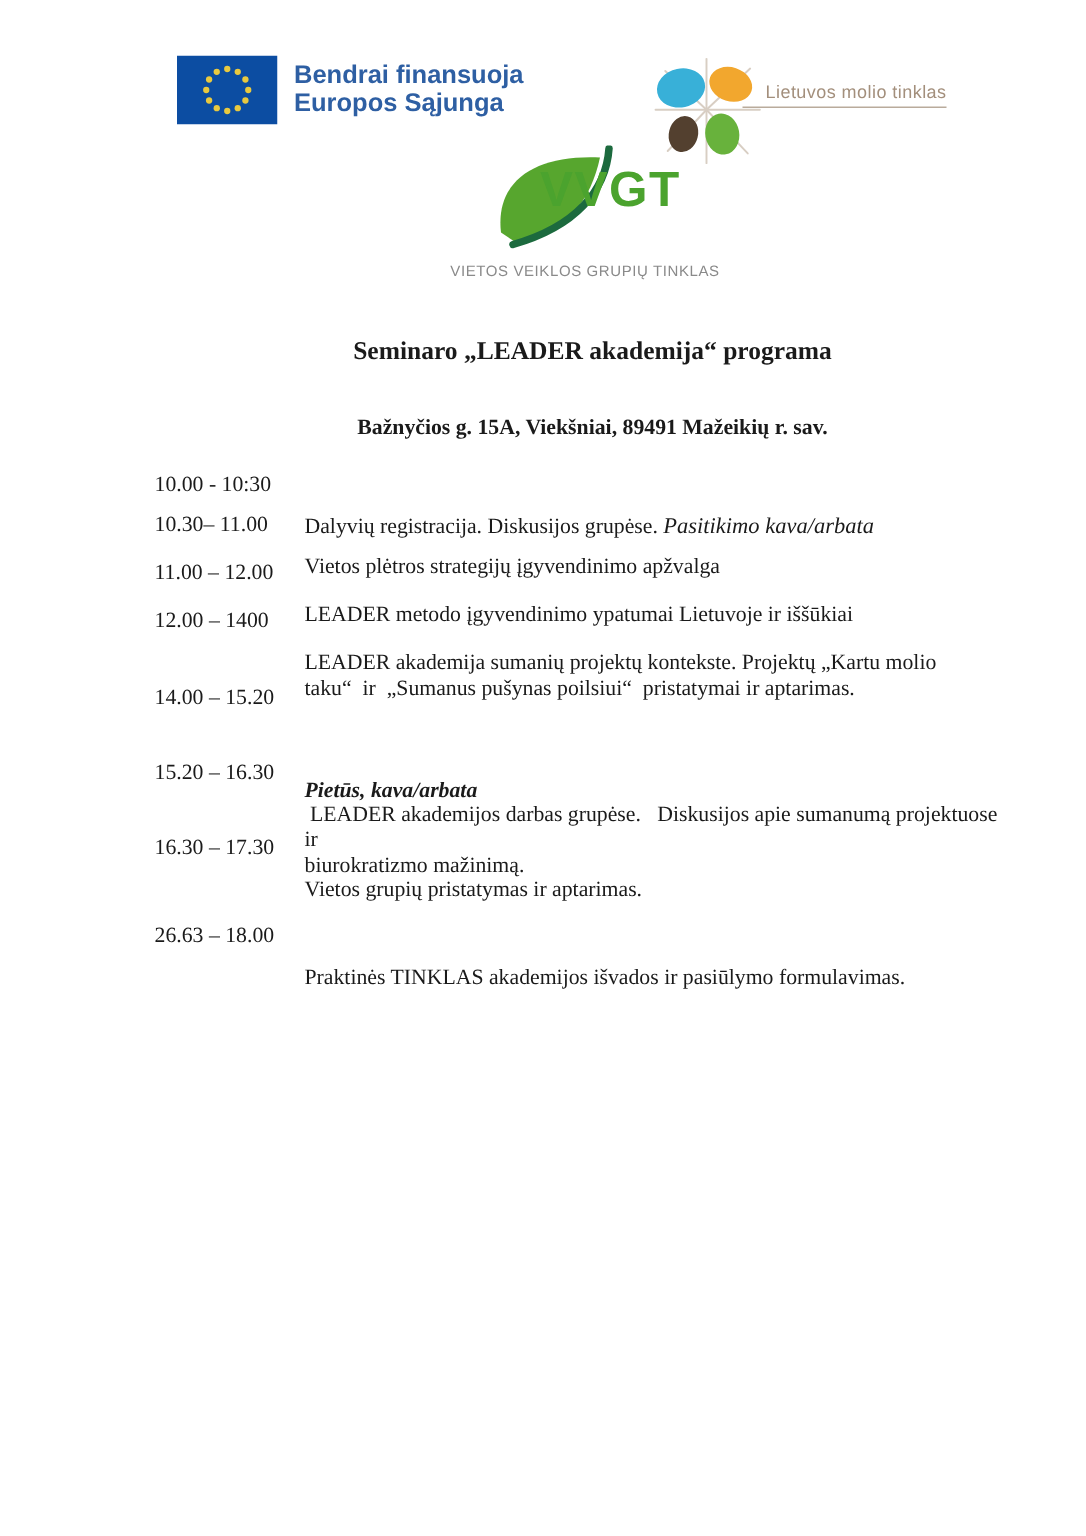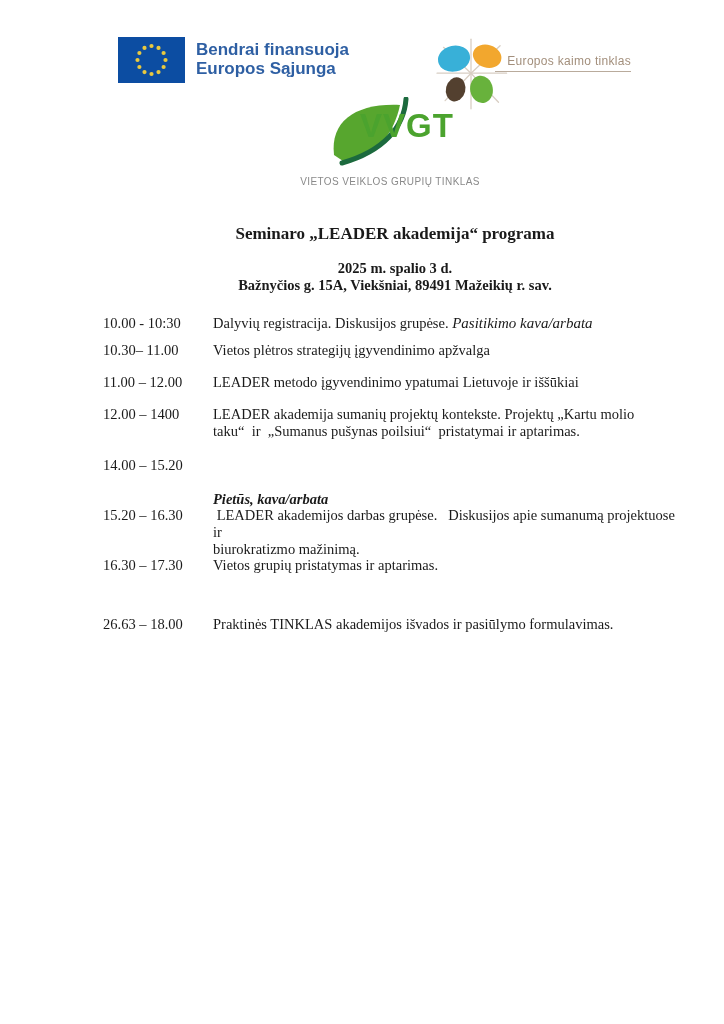--- a/index.html
+++ b/index.html
@@ -38,21 +38,21 @@
     font-size:10px;letter-spacing:0.4px;color:#8a8a8a;
   }
   
   .center-band{position:absolute;left:66px;width:658px;text-align:center;}
   .title{top:224px;font-size:17px;font-weight:bold;margin:0;}
   .event-date{top:260px;font-size:14.5px;font-weight:bold;}
   .event-address{top:277px;font-size:14.5px;font-weight:bold;}
   
   .row{position:absolute;left:0;top:0;width:724px;}
   .time{position:absolute;left:103px;font-size:14.5px;white-space:nowrap;}
-  .desc{position:absolute;left:213px;width:470px;font-size:14.5px;line-height:17px;white-space:pre-wrap;}
+  .desc{position:absolute;left:203px;width:470px;font-size:14.5px;line-height:17px;white-space:pre-wrap;margin-top:28px;}
   .desc .it{font-style:italic;font-size:15px;}
   .lunch-title{font-weight:bold;font-style:italic;font-size:14.5px;line-height:17px;}
   .lunch-note{font-weight:bold;font-style:italic;font-size:12.5px;line-height:16px;margin-left:7px;}
   .footer-note{position:absolute;left:215px;top:675px;font-size:14.5px;}
   .footer-note .b{font-weight:bold;}
   .footer-note .it{font-style:italic;}
 </style>
 </head>
 <body>
 
@@ -93,35 +93,34 @@
         <line x1="50" y1="46" x2="86" y2="12"></line>
         <line x1="50" y1="46" x2="18" y2="80"></line>
         <line x1="50" y1="46" x2="84" y2="82"></line>
       </g>
       <ellipse cx="29" cy="28" rx="20" ry="16" fill="#38b0d8" transform="rotate(-12 29 28)"></ellipse>
       <ellipse cx="70" cy="25" rx="18" ry="14" fill="#f2a72e" transform="rotate(18 70 25)"></ellipse>
       <ellipse cx="31" cy="66" rx="12" ry="15" fill="#53402f" transform="rotate(14 31 66)"></ellipse>
       <ellipse cx="63" cy="66" rx="14" ry="17" fill="#68b23c" transform="rotate(-10 63 66)"></ellipse>
     </svg>
     <div class="lkt-text">
-      <div class="lkt-name">Europos kaimo tinklas</div>
+      <div class="lkt-name">Lietuvos molio tinklas</div>
     </div>
   </div>
 
   <div class="vvgt-block">
     <svg class="vvgt-leaf" width="92" height="74" viewBox="0 0 92 74">
       <path d="M6,58 C2,24 28,6 72,8 C66,36 50,58 18,66 Z" fill="#57a62e"></path>
       <path d="M78,2 C76,30 56,54 14,66" stroke="#1c6a3e" stroke-width="5" fill="none" stroke-linecap="round"></path>
     </svg>
     <span class="vvgt-abbr">VVGT</span>
   </div>
   <div class="vvgt-subtitle">VIETOS VEIKLOS GRUPIŲ TINKLAS</div>
 
   <h1 class="center-band title">Seminaro „LEADER akademija“ programa</h1>
-  <div class="center-band event-date">2025 m. spalio 3 d.</div>
   <div class="center-band event-address">Bažnyčios g. 15A, Viekšniai, 89491 Mažeikių r. sav.</div>
 
   <div class="row" style="top:315px">
     <div class="time">10.00 - 10:30</div>
     <div class="desc"><span>Dalyvių registracija. Diskusijos grupėse. </span><span class="it">Pasitikimo kava/arbata</span></div>
   </div>
 
   <div class="row" style="top:342px">
     <div class="time">10.30– 11.00</div>
     <div class="desc">Vietos plėtros strategijų įgyvendinimo apžvalga</div>

